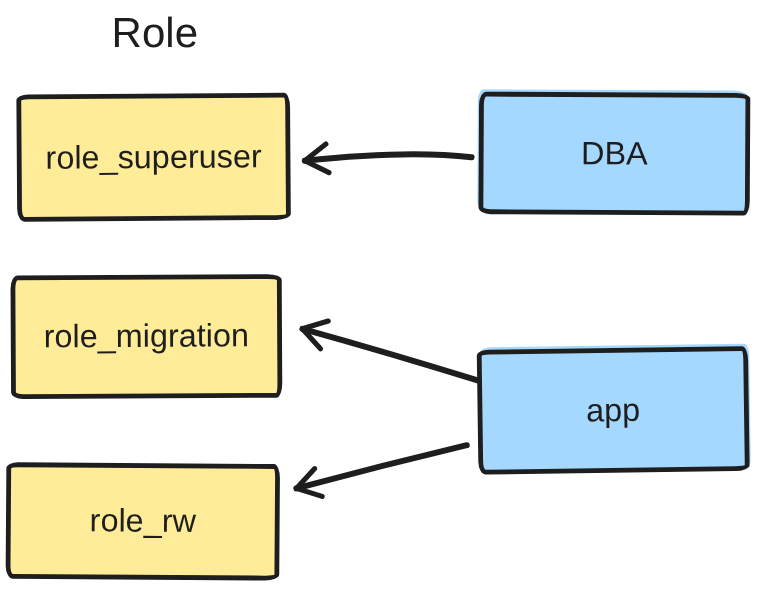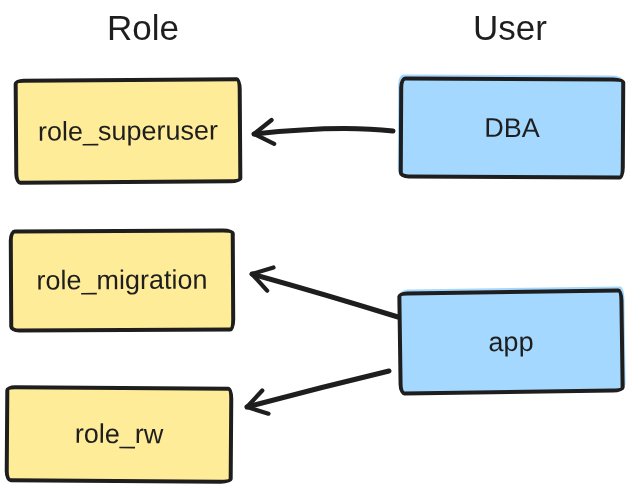--- a/index.html
+++ b/index.html
@@ -18,21 +18,21 @@
   }
   .col-header {
     position: absolute;
     top: 9px;
     transform: translateX(-50%);
     font-size: 35px;
     line-height: 38px;
     white-space: nowrap;
     color: var(--stroke, #1e1e1e);
   }
-  .col-header.role { left: 143px; text-align: center; }
+  .col-header.role { left: 129px; text-align: center; }
   .col-header.user { left: 510px; }
 
   .node {
     position: absolute;
     border: 4px solid var(--stroke, #1e1e1e);
     display: flex;
     align-items: center;
     justify-content: center;
     font-size: 27px;
     white-space: nowrap;
@@ -70,21 +70,20 @@
   }
   .arrows .edge { stroke-width: 5; }
 </style>
 </head>
 <body>
 
 <div class="canvas">
 
   <div class="col-header role">Role</div>
 
-  <div class="col-header user">User</div>
 
   <svg class="arrows" width="632" height="494" viewBox="0 0 632 494" aria-hidden="true">
     <defs>
       <marker id="ah" viewBox="0 0 6 6" markerWidth="6" markerHeight="6" refX="4.8" refY="3" orient="auto" markerUnits="strokeWidth">
         <path d="M1 0.6 L4.8 3 L1 5.4" stroke-width="0.85"></path>
       </marker>
     </defs>
     <path class="edge" d="M 393 131 C 350 126 300 129 254 134" marker-end="url(#ah)"></path>
     <path class="edge" d="M 398 317 Q 324 294 252 274" marker-end="url(#ah)"></path>
     <path class="edge" d="M 389 371 Q 318 388 247 407" marker-end="url(#ah)"></path>

